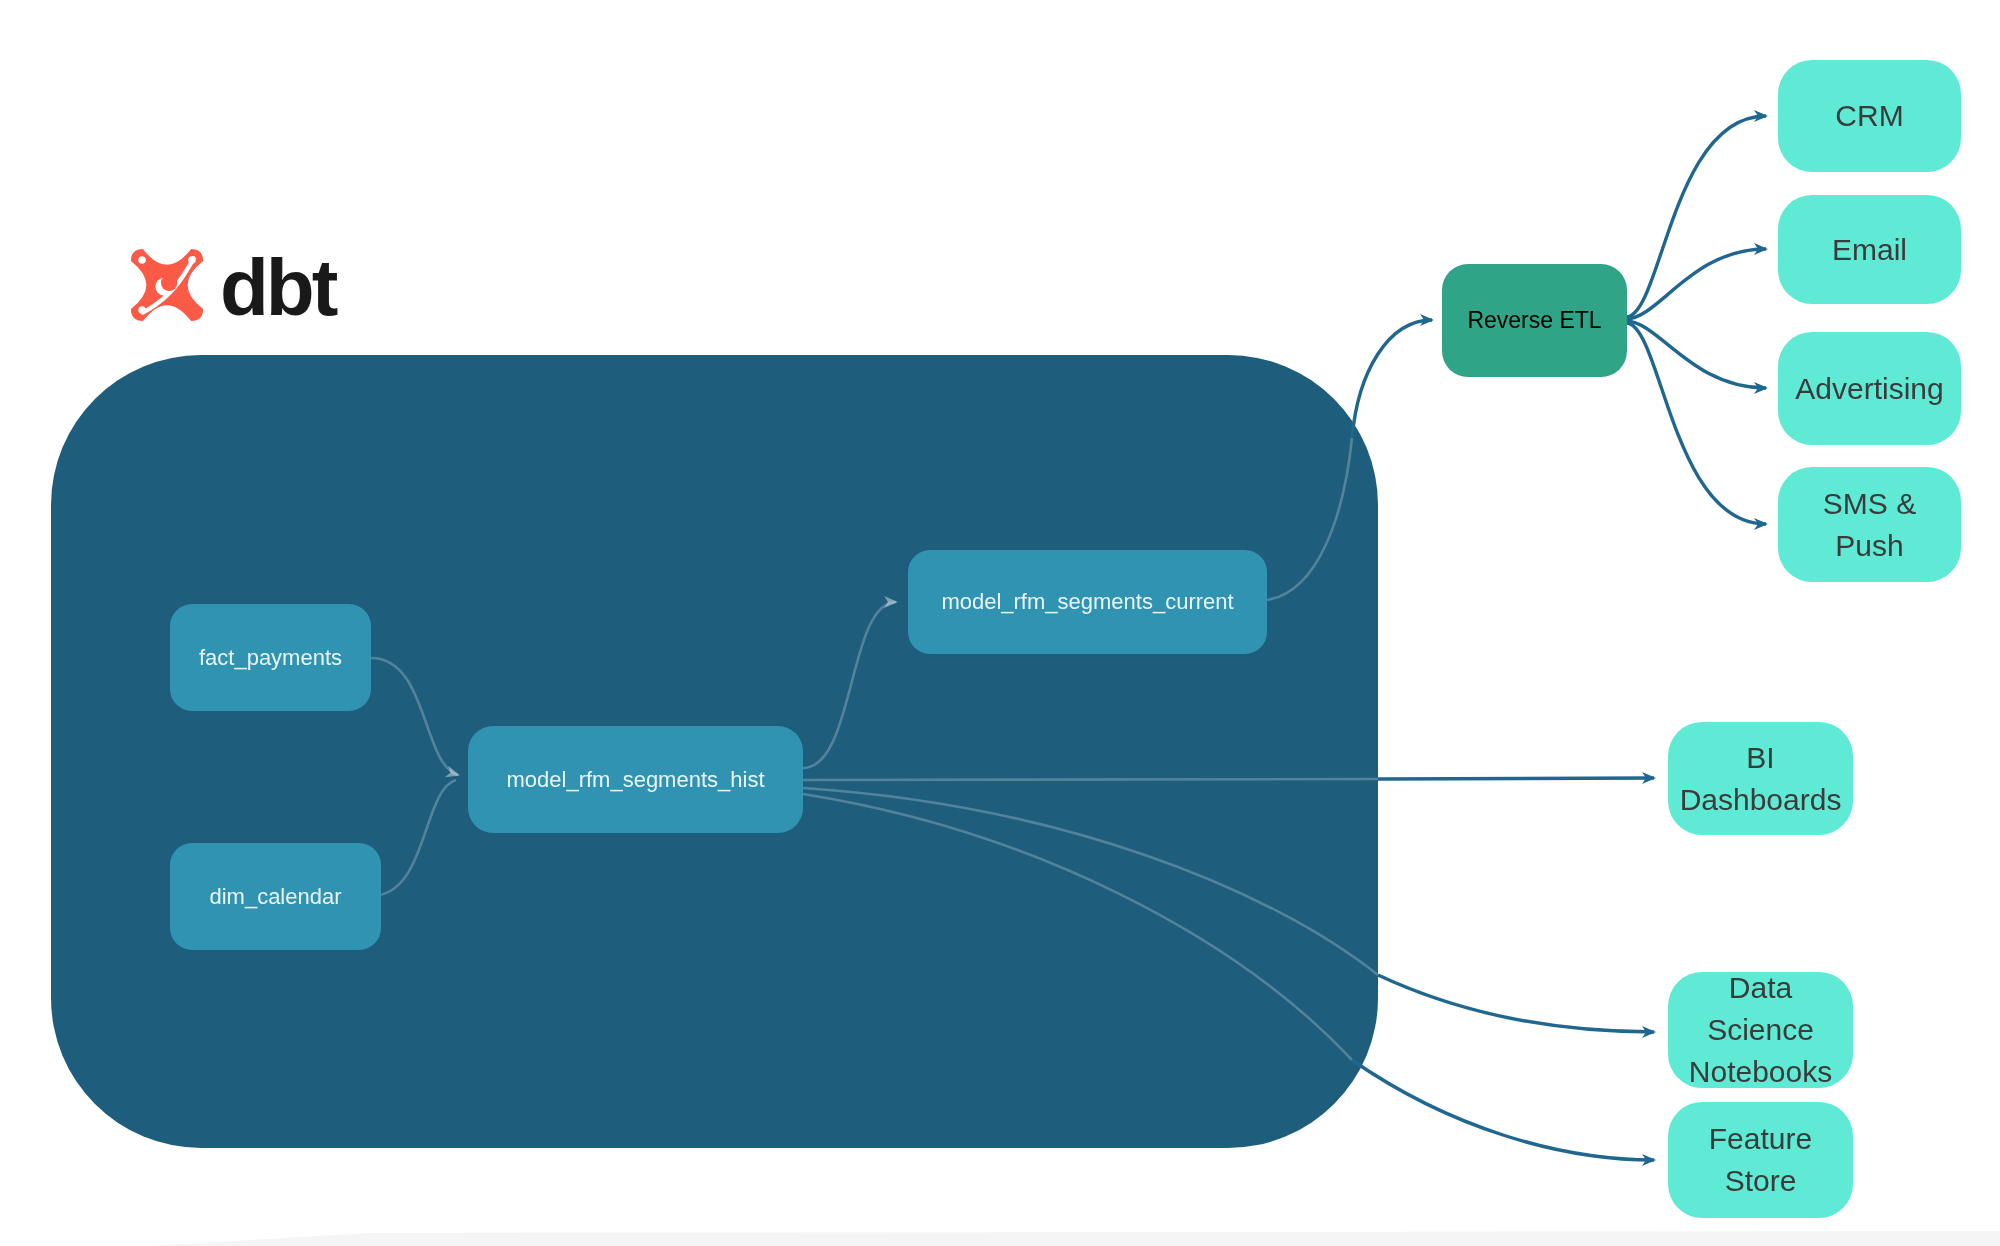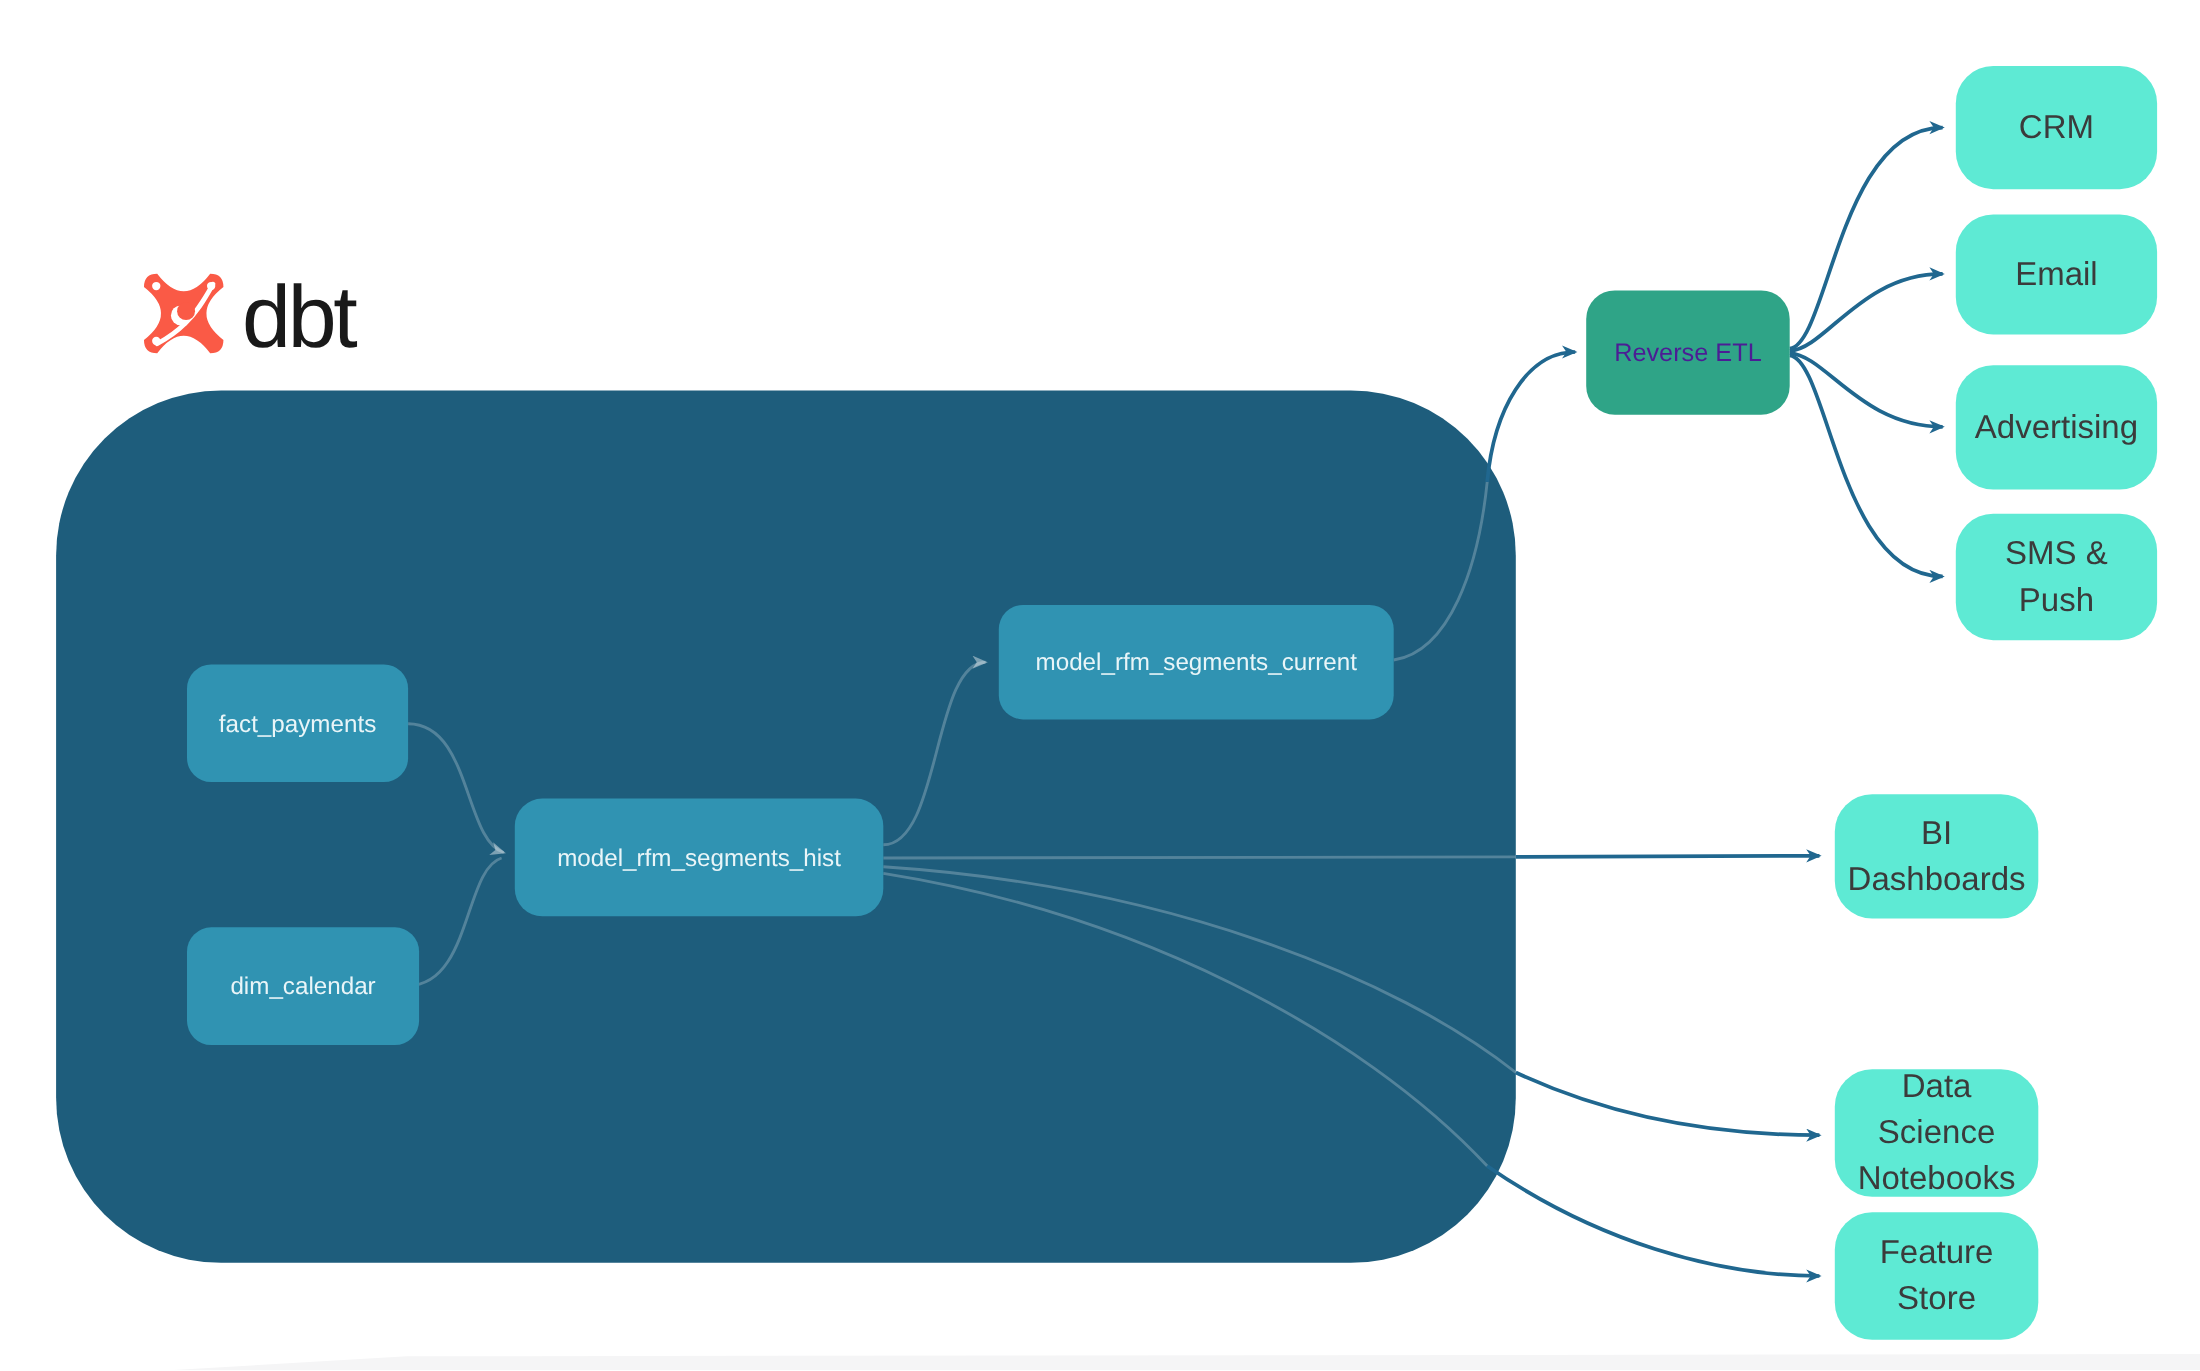--- a/index.html
+++ b/index.html
@@ -10,21 +10,21 @@
     background: #ffffff;
     overflow: hidden;
     font-family: "Liberation Sans", "DejaVu Sans", sans-serif;
   }
 
   
   .logo { position: absolute; left: 124px; top: 240px; display: flex; align-items: center; gap: 10px; }
   .logo-icon { width: 86px; height: 90px; }
   .logo-text {
     font-size: 80px;
-    font-weight: 400;
+    font-weight: 700;
     letter-spacing: -3px;
     color: #191919;
     line-height: 1;
     padding-top: 6px;
   }
 
   
   .warehouse {
     position: absolute;
     left: 51px; top: 355px;
@@ -50,21 +50,21 @@
   .model-node {
     background: #3093b2;
     border-radius: 22px;
     color: #e9f5f8;
     font-size: 22px;
     text-align: center;
   }
   .etl-node {
     background: #2fa487;
     border-radius: 26px;
-    color: #4c1d95;
+    color: #000000;
     font-size: 23px;
   }
   .target-node {
     background: #5eead4;
     border-radius: 34px;
     color: #3b3b3b;
     font-size: 30px;
     line-height: 1.4;
     padding: 0 18px;
   }

